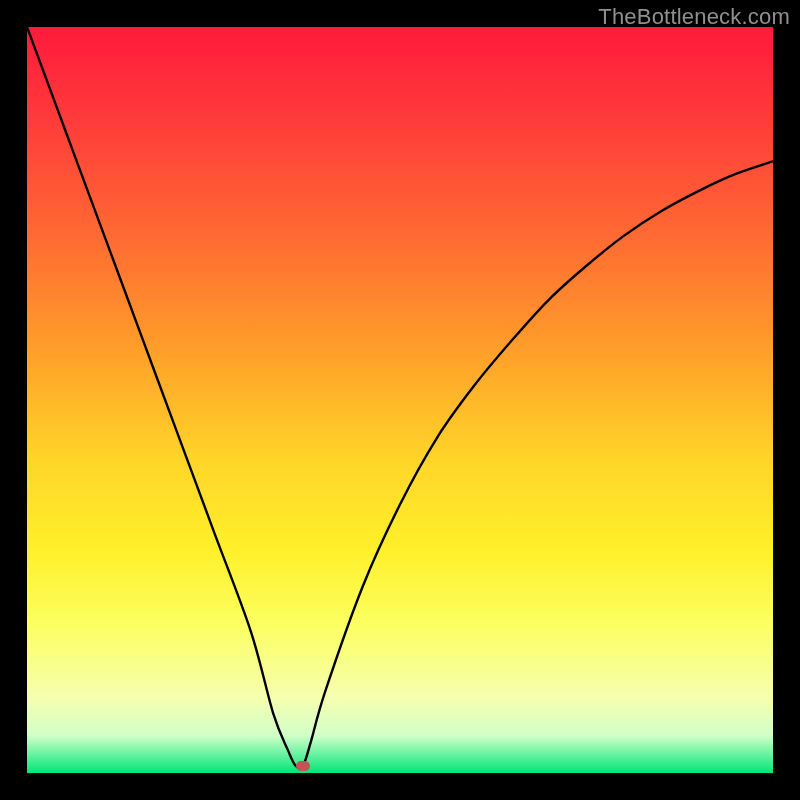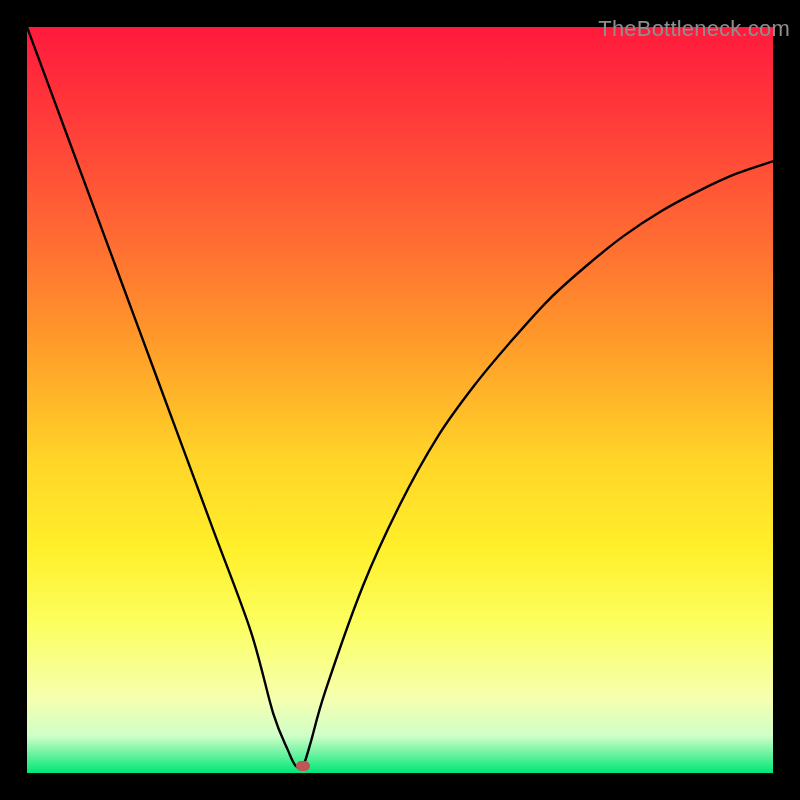--- a/index.html
+++ b/index.html
@@ -35,21 +35,20 @@
     top: calc(var(--my) * 1px - 5px);
   }
   .watermark {
     position: absolute;
     top: 4px;
     right: 10px;
     font-family: Arial, Helvetica, sans-serif;
     font-size: 22px;
     color: #8f8f8f;
     letter-spacing: 0.2px;
-    margin-top: 12px;
   }
 </style>
 </head>
 <body>
 
 <div class="frame">
   <div class="plot">
     <svg class="curve" viewBox="0 0 746 746" preserveAspectRatio="none">
       <path fill="none" stroke="#000" stroke-width="2.4" stroke-linecap="round" stroke-linejoin="round" d="M 0 0 C 6.216666666666668 16.785000000000007, 24.866666666666667 67.14000000000004, 37.300000000000004 100.71000000000004 C 49.73333333333334 134.28000000000003, 62.16666666666668 167.84999999999997, 74.60000000000001 201.41999999999996 C 87.03333333333335 234.98999999999995, 99.46666666666665 268.56, 111.89999999999999 302.13 C 124.33333333333333 335.7, 136.76666666666668 369.27, 149.20000000000002 402.84 C 161.63333333333335 436.40999999999997, 174.06666666666666 469.97999999999996, 186.5 503.54999999999995 C 198.93333333333334 537.12, 213.85333333333332 573.7983333333333, 223.79999999999998 604.26 C 233.74666666666664 634.7216666666667, 239.96333333333334 666.4266666666667, 246.18 686.32 C 252.39666666666668 706.2133333333334, 257.36999999999995 714.9166666666667, 261.09999999999997 723.62 C 264.83 732.3233333333333, 266.0733333333333 736.0533333333333, 268.56 738.54 C 271.0466666666667 741.0266666666666, 273.5333333333333 742.27, 276.02 738.54 C 278.50666666666666 734.81, 279.75 728.5933333333332, 283.48 716.16 C 287.21000000000004 703.7266666666667, 289.6966666666667 690.0500000000001, 298.40000000000003 663.94 C 307.10333333333335 637.83, 323.26666666666665 590.5833333333334, 335.7 559.5 C 348.1333333333333 528.4166666666666, 360.56666666666666 502.3066666666667, 373 477.44 C 385.43333333333334 452.5733333333333, 397.8666666666667 430.1933333333333, 410.3 410.3 C 422.73333333333335 390.4066666666667, 435.16666666666663 374.24333333333334, 447.59999999999997 358.08 C 460.0333333333333 341.91666666666663, 472.4666666666667 327.6183333333334, 484.90000000000003 313.32000000000005 C 497.33333333333337 299.0216666666667, 509.7666666666666 284.72333333333336, 522.1999999999999 272.29 C 534.6333333333332 259.8566666666667, 547.0666666666666 249.2883333333333, 559.5 238.71999999999997 C 571.9333333333334 228.15166666666664, 584.3666666666668 217.95633333333333, 596.8000000000001 208.88 C 609.2333333333333 199.80366666666666, 621.6666666666667 191.72199999999995, 634.1 184.26199999999994 C 646.5333333333333 176.80199999999994, 658.9666666666667 170.33666666666664, 671.4 164.12 C 683.8333333333333 157.90333333333336, 696.2666666666667 151.93533333333343, 708.6999999999999 146.9620000000001 C 721.1333333333332 141.98866666666677, 739.7833333333333 136.39366666666675, 746 134.2800000000001"></path>
     </svg>

